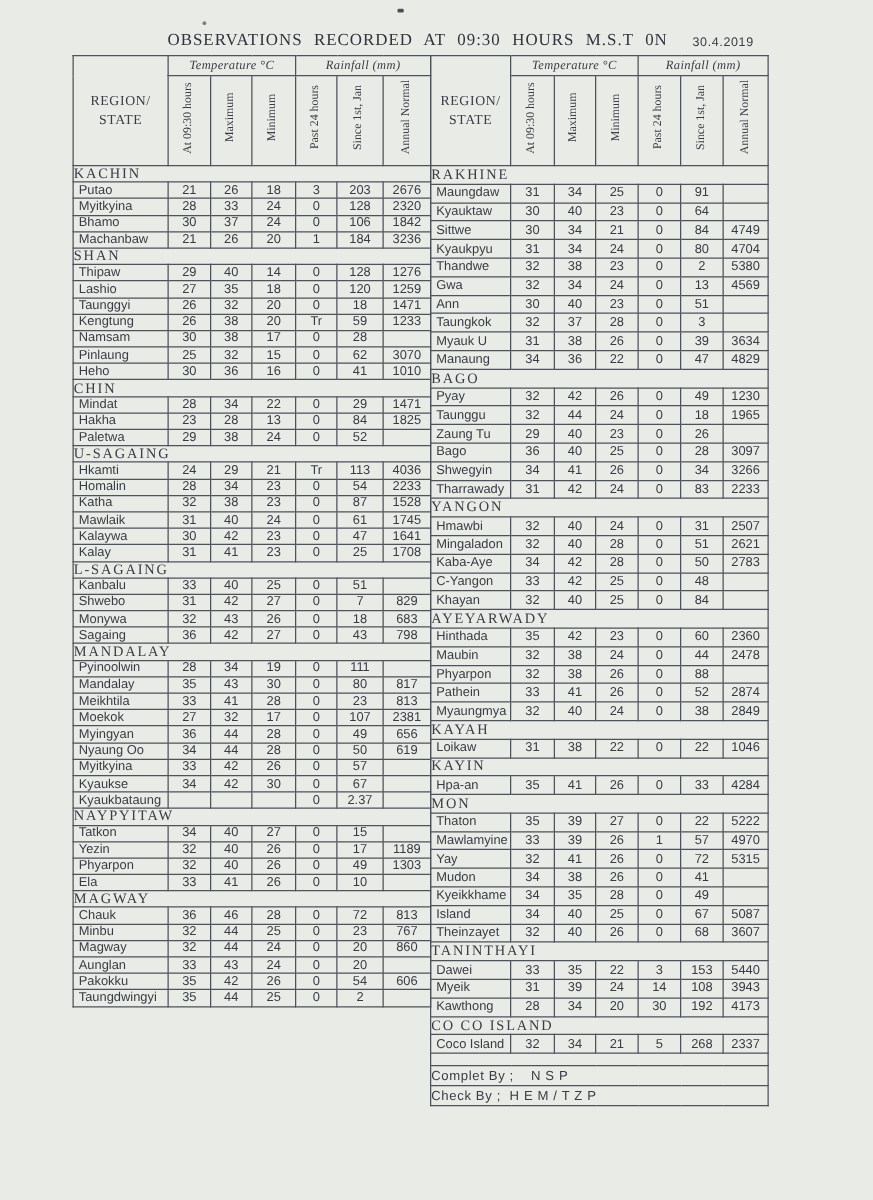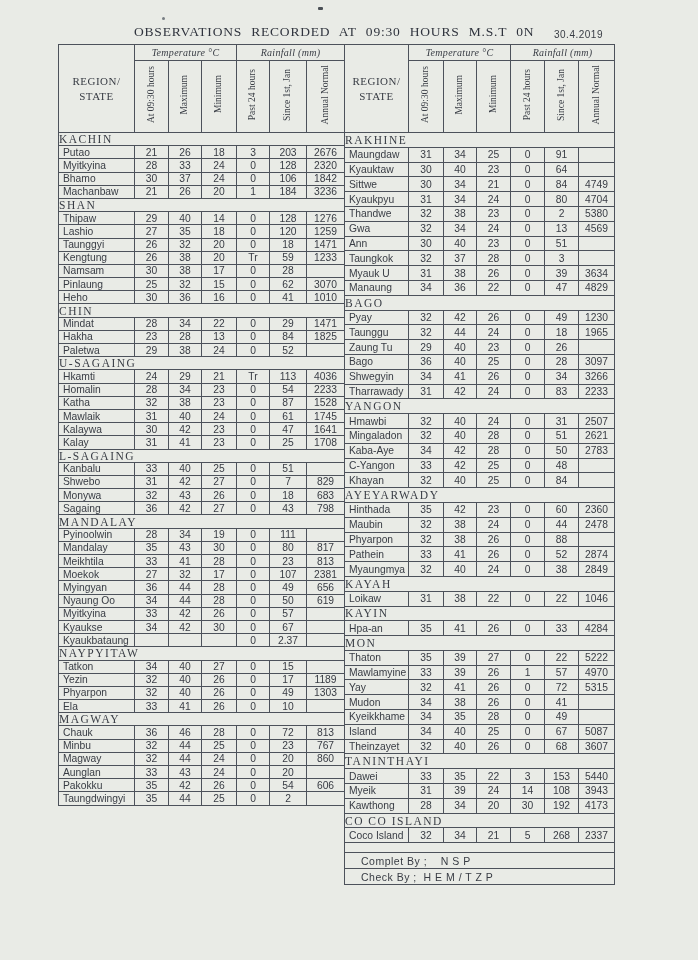--- a/index.html
+++ b/index.html
@@ -52,21 +52,21 @@
   tr.sec td{
     font-family:"Liberation Serif", serif;
     text-align:left;font-size:11.5px;letter-spacing:1.5px;
   }
   td.st{font-size:10.3px;padding-left:4px;white-space:nowrap;}
   td.num{font-size:10.3px;text-align:center;white-space:nowrap;}
   table.left-half tr.sec td, table.left-half td.st, table.left-half td.num{height:13.2px;}
   table.right-half tr.sec td, table.right-half td.st, table.right-half td.num{height:14.8px;}
   tr.spacer td{height:10px;}
   tr.foot td{
-    font-size:10.5px;height:16px;padding-left:16px;
+    font-size:10.5px;height:16px;padding-left:0;
     white-space:pre;letter-spacing:0.5px;
   }
 </style>
 </head>
 <body>
 
 <span class="speck s1"></span>
 <span class="speck s2"></span>
 
 <div class="titlebar">

